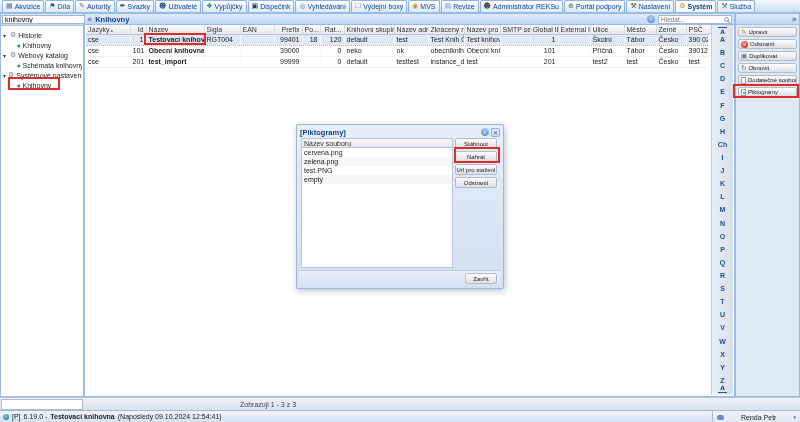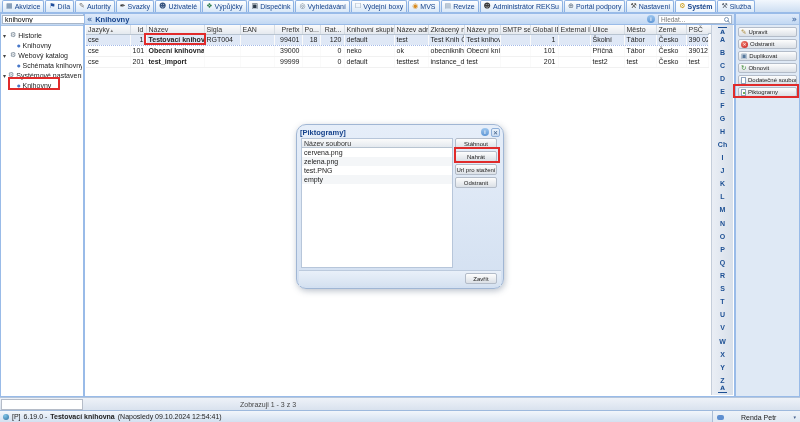--- a/index.html
+++ b/index.html
@@ -83,21 +83,21 @@
     border:1px solid #b3bcc9; border-radius:2px; display:flex; align-items:center; gap:2px;
     padding:0 2px; font-size:6px; color:#222; white-space:nowrap; overflow:hidden; cursor:pointer; }
   .aic { font-size:6.5px; line-height:1; flex:none; }
   .del-ico { width:7px; height:7px; border-radius:50%; background:radial-gradient(circle at 35% 30%, #ee7d6d, #c81e1e);
     color:#fff; font-size:5px; line-height:7px; text-align:center; flex:none; }
   .page-ico { width:5px; height:7px; background:#fff; border:1px solid #8fa3bd; flex:none; position:relative; }
   .page-ico.pic::after { content:""; position:absolute; left:1px; top:2px; width:2px; height:2px; background:#6fae5a; }
 
   
   .dialog { position:absolute; left:296px; top:124px; width:208px; height:165px;
-    background:linear-gradient(#e6eef9,#d3e0f1); border:1px solid #a0b6d4; border-radius:10px;
+    background:linear-gradient(#e6eef9,#d3e0f1); border:1px solid #a0b6d4; border-radius:1px;
     box-shadow:1px 2px 6px rgba(60,80,110,.35); z-index:40; }
   .dlg-title { height:13px; display:flex; align-items:center; gap:2px; padding:1px 3px 0;
     font-size:7.5px; font-weight:bold; color:#15428b; }
   .dlg-info { width:8px; height:8px; border-radius:50%; background:linear-gradient(#9ec7ef,#5f97d6);
     color:#fff; font-size:5px; line-height:8px; text-align:center; font-weight:bold; cursor:pointer; }
   .dlg-close { width:9px; height:9px; border:1px solid #8fb0d9; background:linear-gradient(#eaf2fb,#c9dbf1);
     color:#34557e; font-size:6px; line-height:7px; text-align:center; border-radius:2px; cursor:pointer; }
   .dlg-list { position:absolute; left:4px; top:13px; width:152px; bottom:20px; background:#fff; border:1px solid #b7c6da; overflow:hidden; }
   .dlg-list-header { height:9px; line-height:9px; padding:0 2px; background:linear-gradient(#fbfbfb,#e4e9ef);
     border-bottom:1px solid #b8c4d1; color:#333; }

